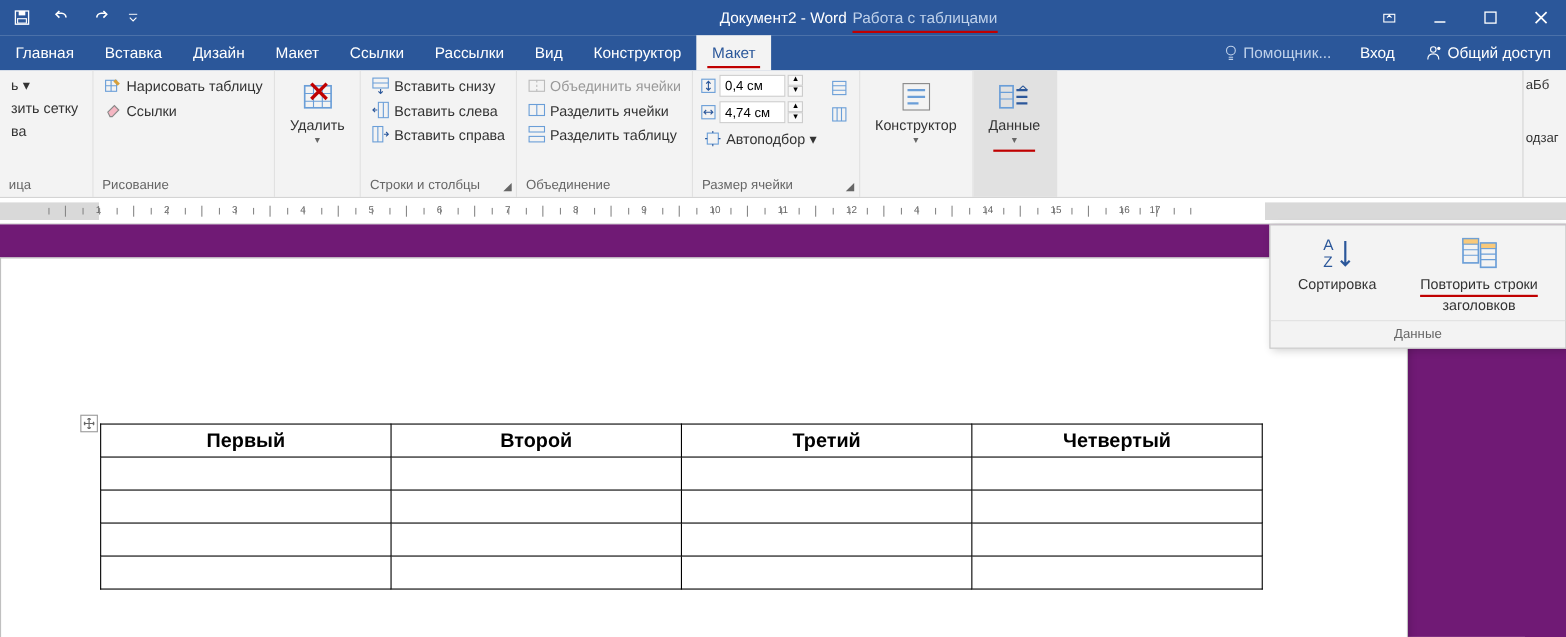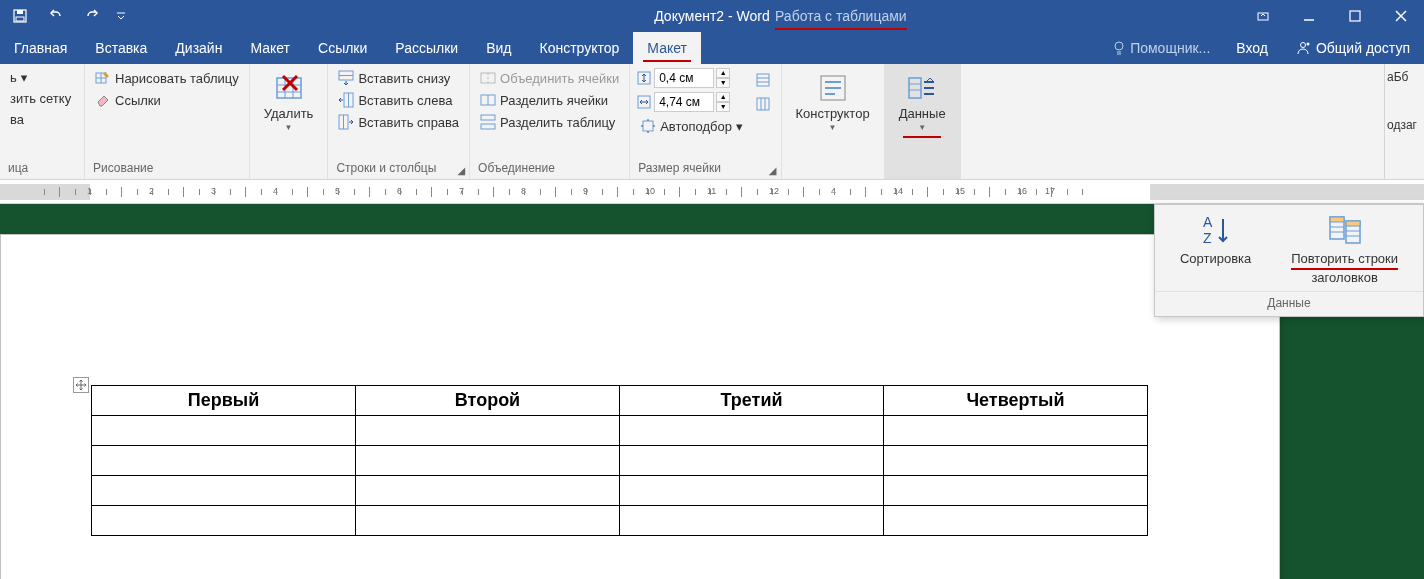--- a/index.html
+++ b/index.html
@@ -53,21 +53,21 @@
   
   .stylespane { position: absolute; right: 0; top: 64px; width: 40px; height: 116px; background: #f3f3f3; border-left: 1px solid #d4d4d4; font-size: 12px; color: #333; padding: 6px 2px; overflow: hidden; border-bottom:1px solid #d4d4d4;}
 
   
   .ruler { height: 24px; background: #fff; border-bottom: 1px solid #d4d4d4; position: relative; font-size: 9px; color: #666; overflow: hidden; }
   .ruler .gray { position: absolute; top: 4px; height: 16px; background: #d9d9d9; }
   .ruler .tick { position: absolute; top: 4px; height: 16px; border-left: 1px solid #888; }
   .ruler .num { position: absolute; top: 6px; }
 
   
-  .docarea { background: #14532d; position: absolute; top: 204px; left: 0; right: 0; bottom: 0; overflow: hidden; }
+  .docarea { background: #701a75; position: absolute; top: 204px; left: 0; right: 0; bottom: 0; overflow: hidden; }
   .page { background: #fff; position: absolute; left: 0; top: 30px; width: 1280px; height: 800px; border: 1px solid #c0c0c0; box-shadow: 2px 2px 6px rgba(0,0,0,0.15); }
   .table-anchor { position: absolute; left: 72px; top: 142px; width: 16px; height: 16px; border: 1px solid #999; background: #fff; display:flex; align-items:center; justify-content:center; cursor:move;}
   .table-anchor svg { width: 10px; height: 10px; }
   .doc-table { position: absolute; left: 90px; top: 150px; border-collapse: collapse; }
   .doc-table td { border: 1px solid #000; width: 264px; height: 30px; text-align: center; font-size: 18px; font-weight: bold; font-family: Arial, sans-serif; }
   .doc-table tr:not(:first-child) td { font-weight: normal; }
 
   
   .dropdown { position: absolute; right: 0; top: 204px; width: 270px; background: #f3f3f3; border: 1px solid #c6c6c6; box-shadow: 2px 2px 8px rgba(0,0,0,0.2); z-index: 10; }
   .dropdown-body { display: flex; padding: 8px 10px 2px; gap: 10px; justify-content: space-around; }

